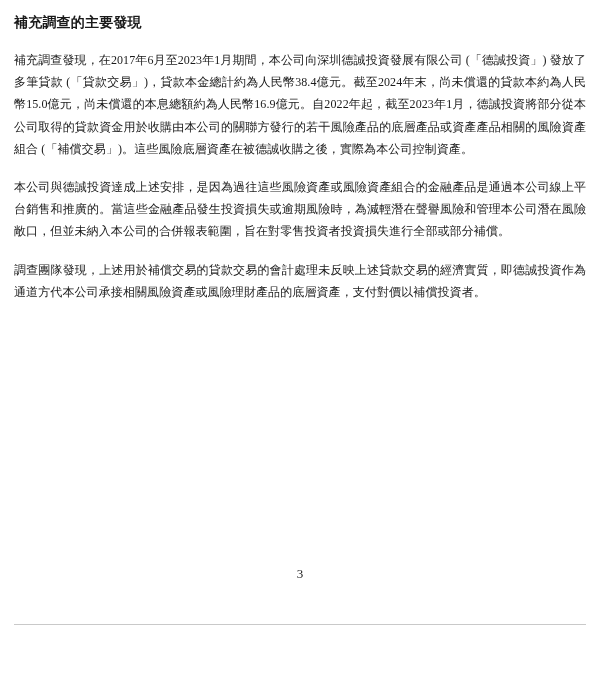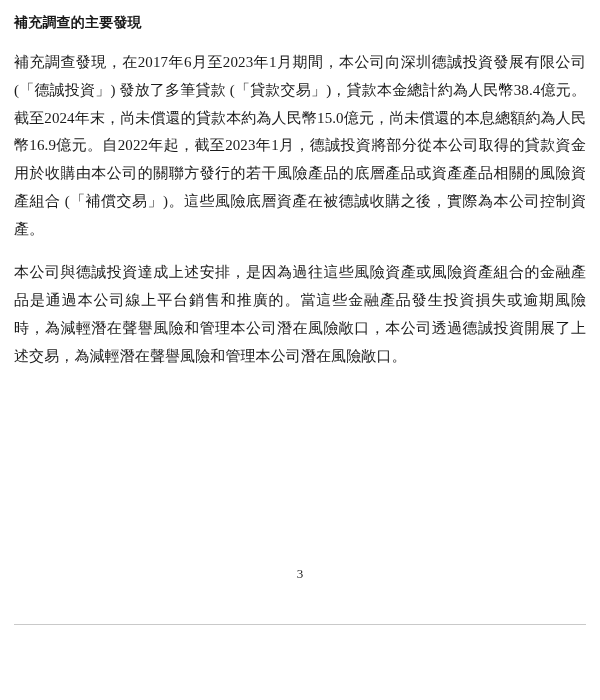--- a/index.html
+++ b/index.html
@@ -22,21 +22,21 @@
     padding: 8px 14px 0 14px;
   }
   .doc-heading {
     font-size: 14px;
     font-weight: bold;
     line-height: 1.5;
     margin: 4px 0 16px 0;
     letter-spacing: 0.2px;
   }
   .para {
-    font-size: 15px;
+    font-size: 12px;
     line-height: 1.85;
     text-align: justify;
     text-justify: inter-ideograph;
     margin: 16px 0 16px 0;
     letter-spacing: 0.1px;
   }
   .para:last-of-type {
     margin-bottom: 0;
   }
   .page-number {
@@ -68,21 +68,22 @@
 </style>
 </head>
 <body>
 
 <div class="page">
 
   <div class="doc-heading">補充調查的主要發現</div>
 
   <p class="para">補充調查發現，在2017年6月至2023年1月期間，本公司向深圳德誠投資發展有限公司 (「德誠投資」) 發放了多筆貸款 (「貸款交易」)，貸款本金總計約為人民幣38.4億元。截至2024年末，尚未償還的貸款本約為人民幣15.0億元，尚未償還的本息總額約為人民幣16.9億元。自2022年起，截至2023年1月，德誠投資將部分從本公司取得的貸款資金用於收購由本公司的關聯方發行的若干風險產品的底層產品或資產產品相關的風險資產組合 (「補償交易」)。這些風險底層資產在被德誠收購之後，實際為本公司控制資產。</p>
 
-  <p class="para">本公司與德誠投資達成上述安排，是因為過往這些風險資產或風險資產組合的金融產品是通過本公司線上平台銷售和推廣的。當這些金融產品發生投資損失或逾期風險時，為減輕潛在聲譽風險和管理本公司潛在風險敞口，本公司透過德誠投資開展了上述交易，為減輕潛在聲譽風險和管理本公司潛在風險敞口。</p>
+  <p class="para">本公司與德誠投資達成上述安排，是因為過往這些風險資產或風險資產組合的金融產品是通過本公司線上平台銷售和推廣的。當這些金融產品發生投資損失或逾期風險時，為減輕潛在聲譽風險和管理本公司潛在風險敞口，但並未納入本公司的合併報表範圍，旨在對零售投資者投資損失進行全部或部分補償。</p>
 
+  <p class="para">調查團隊發現，上述用於補償交易的貸款交易的會計處理未反映上述貸款交易的經濟實質，即德誠投資作為通道方代本公司承接相關風險資產或風險理財產品的底層資產，支付對價以補償投資者。</p>
 
   <div class="page-number">3</div>
 
   <div class="separator"></div>
 
 
 </div>
 
 </body></html>

